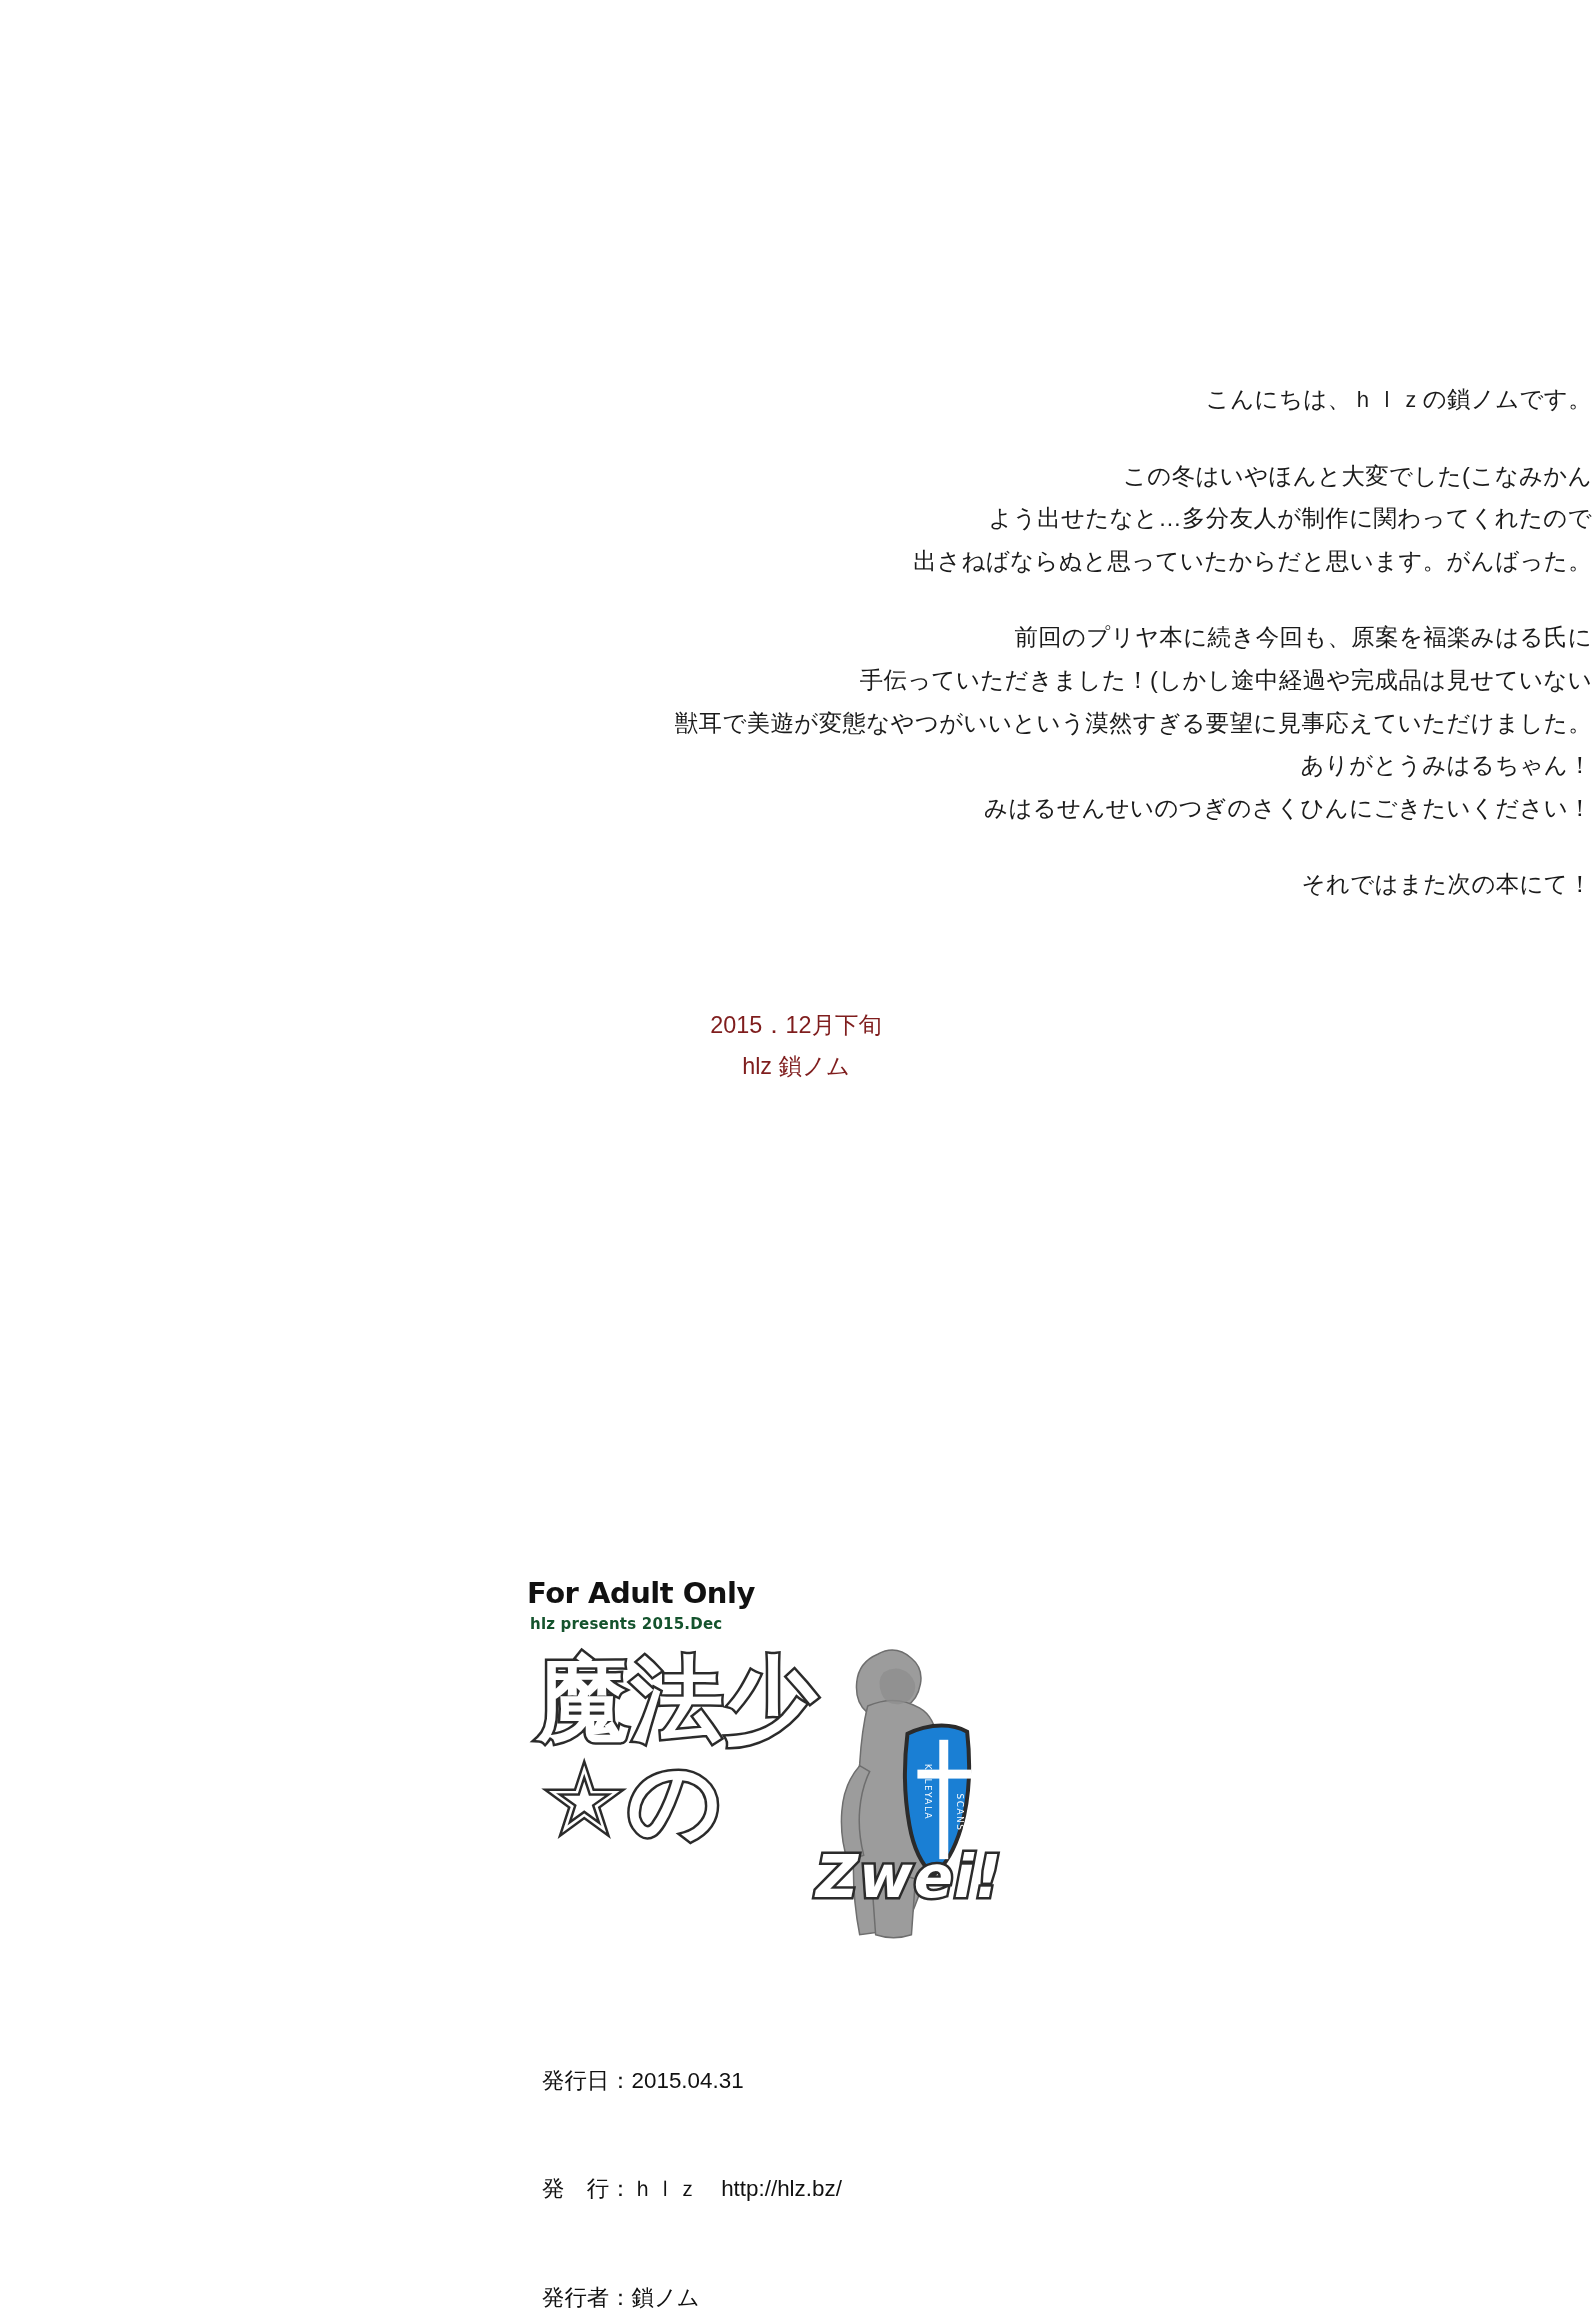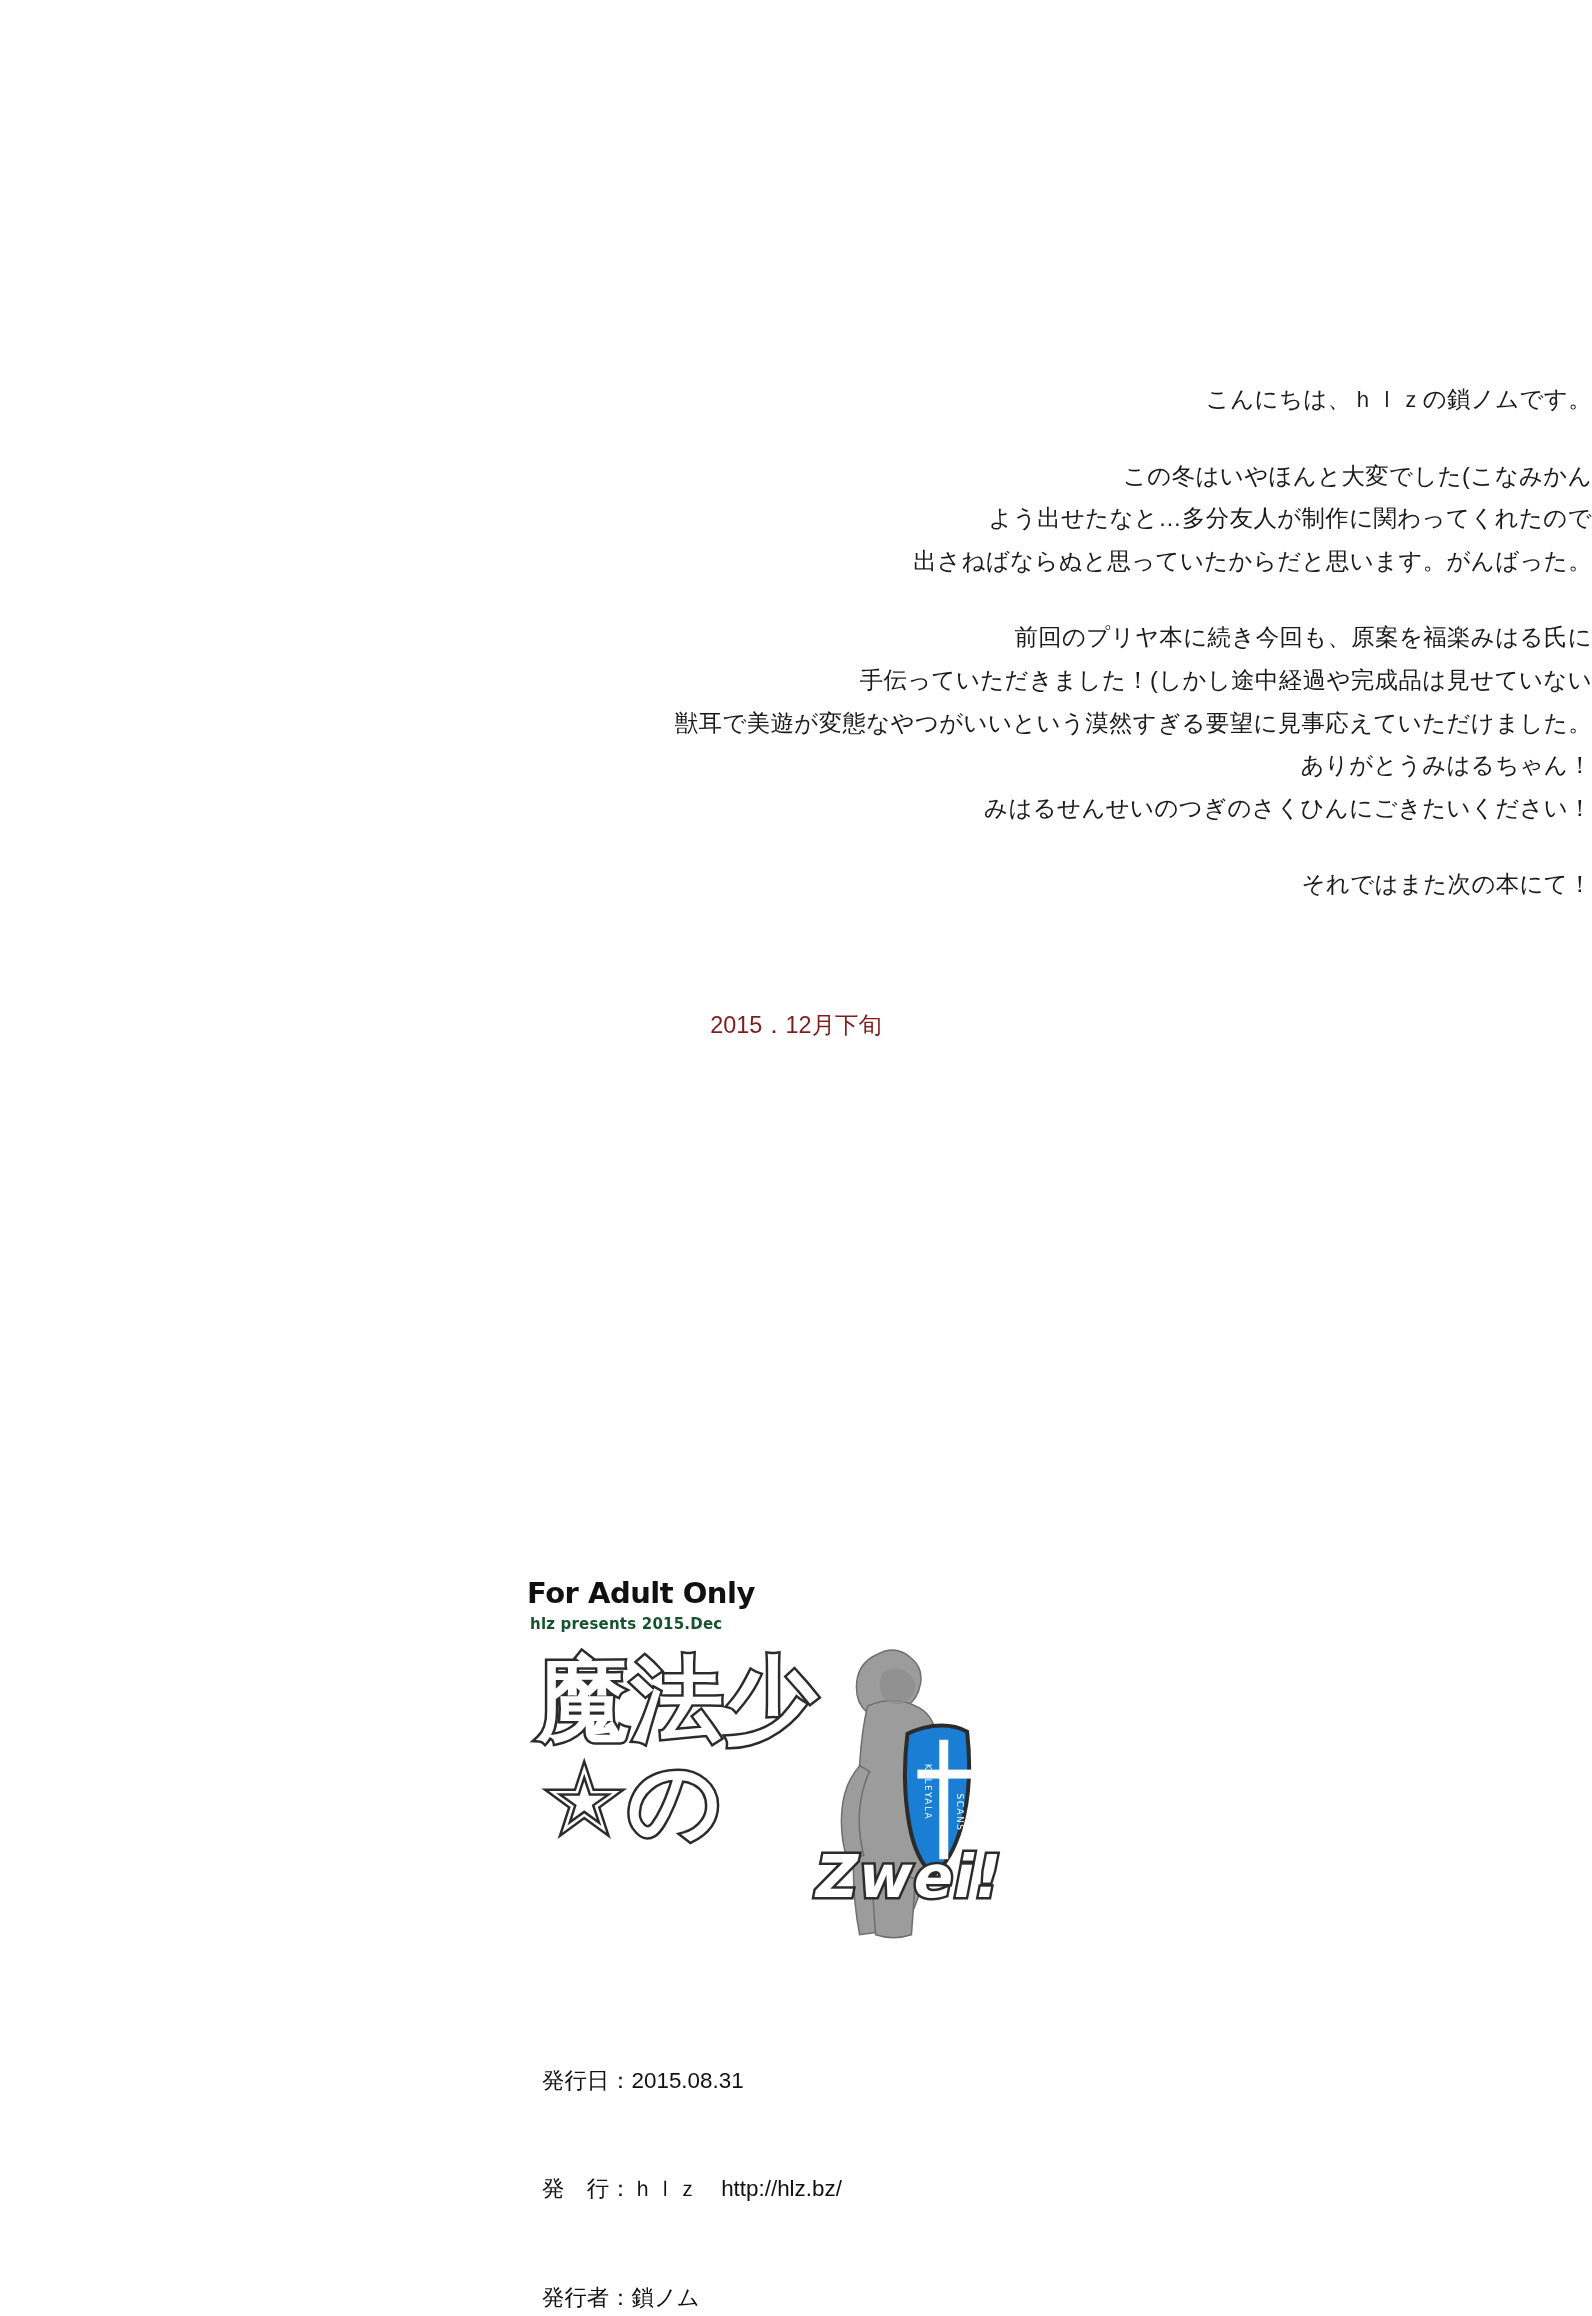--- a/index.html
+++ b/index.html
@@ -187,20 +187,21 @@
     </div>
 
     <div class="para">
       <span class="line">それではまた次の本にて！</span>
     </div>
 
   </div>
 
   <div class="signature">
     <span class="line">2015．12月下旬</span>
+    <span class="line">hlz 鎖ノム</span>
   </div>
 
   <div class="logo-area">
 
     <div class="adult-only">For Adult Only</div>
     <div class="presents">hlz presents 2015.Dec</div>
 
     <div class="title-art">
       <div class="title-row1">魔法少</div>
       <div class="title-row2">☆の</div>
@@ -226,21 +227,21 @@
         </g>
       </svg>
 
       <div class="title-zwei">Zwei!</div>
     </div>
   </div>
 
   <div class="colophon">
 
     <div class="colophon-block">
-      <div><span>発行日：</span><span>2015.08.31</span></div>
+      <div><span>発行日：</span><span>2015.04.31</span></div>
       <div><span>発　行：</span><span>ｈｌｚ　http://hlz.bz/</span></div>
       <div><span>発行者：</span><span>鎖ノム</span></div>
     </div>
 
   </div>
 
 </div>
 
 
 </body></html>

